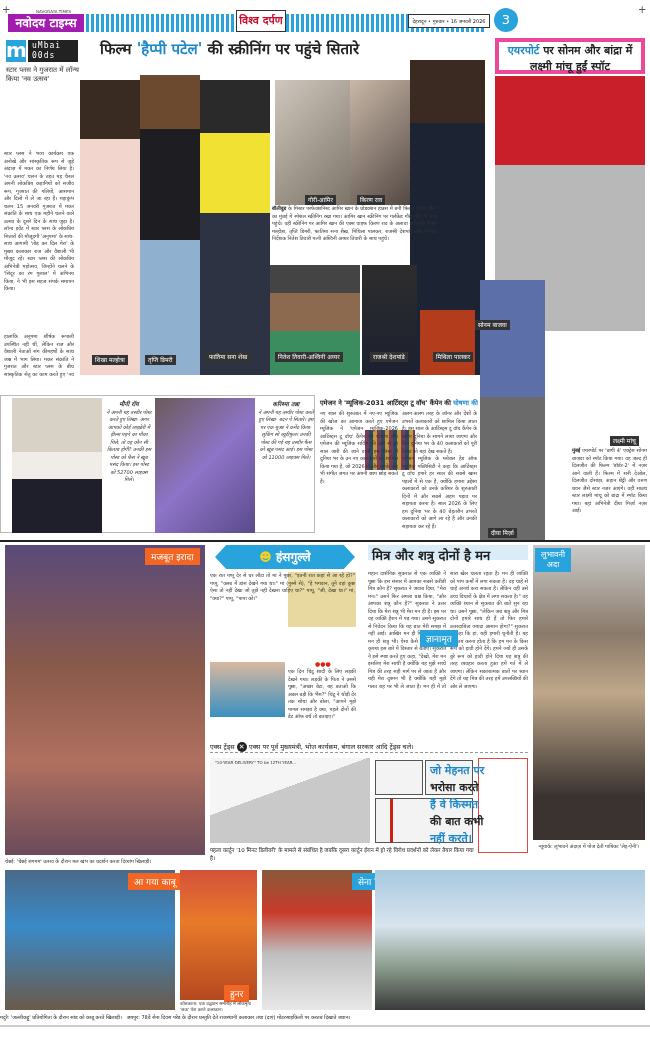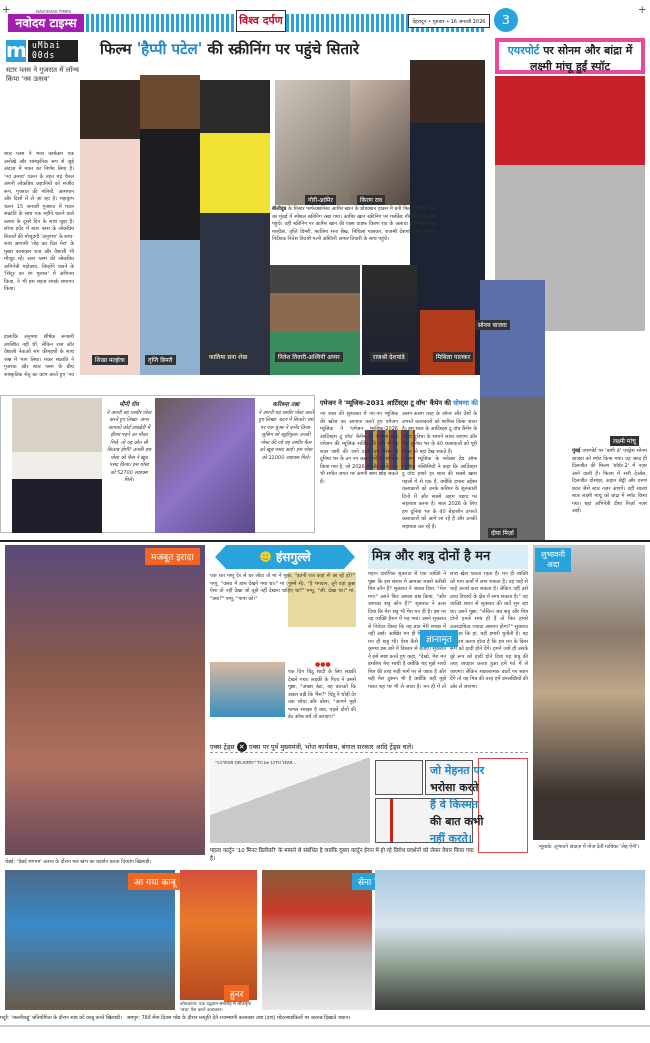--- a/index.html
+++ b/index.html
@@ -89,21 +89,21 @@
 <div class="abs orange-tag" style="left:145px;top:548px">मजबूत इरादा</div>
 <div class="abs" style="left:5px;top:858px;width:200px;font-size:5px;color:#333">चेन्नई: 'चेन्नई संगमम' उत्सव के दौरान मल खंभ का प्रदर्शन करता दिव्यांग खिलाड़ी।</div>
 
 <div class="abs" style="left:215px;top:545px;width:140px;height:24px;background:#29a3dc;color:#fff;font-weight:bold;font-size:12px;line-height:24px;text-align:center;clip-path:polygon(8% 0,92% 0,100% 50%,92% 100%,8% 100%,0 50%)"><span style="color:#f7d020">☻</span> <span>हंसगुल्ले</span></div>
 <div class="abs photo" style="left:288px;top:572px;width:68px;height:55px;background:#e8d9a0"></div>
 <div class="abs body-text" style="left:210px;top:572px;width:145px;height:90px;overflow:hidden">एक रात पप्पू देर से घर लौटा तो मां ने पूछा, "इतनी रात कहां से आ रहे हो?" पप्पू, "क्लब में डांस देखने गया था।" मां (गुस्से से), "हे भगवान, तूने वहां कुछ ऐसा तो नहीं देखा जो तुझे नहीं देखना चाहिए था?" पप्पू, "जी, देखा था।" मां, "क्या?" पप्पू, "पापा को।"</div>
 <div class="abs photo" style="left:210px;top:662px;width:75px;height:55px;background:linear-gradient(180deg,#d8b8a0,#3a90c0)"></div>
 <div class="abs" style="left:315px;top:660px;font-size:6px;color:#d21">●●●</div>
 <div class="abs body-text" style="left:288px;top:668px;width:68px;height:68px;overflow:hidden">एक दिन चिंटू शादी के लिए लड़की देखने गया। लड़की के पिता ने उससे पूछा, "अच्छा बेटा, यह बताओ कि अक्ल बड़ी कि भैंस?" चिंटू ने थोड़ी देर तक सोचा और बोला, "आपने मुझे पागल समझा है क्या, पहले दोनों की डेट ऑफ बर्थ तो बताइए।"</div>
 
-<div class="abs" style="left:368px;top:545px;width:160px;height:24px;background:#d9ecf7;font-size:13px;font-weight:bold;line-height:22px;padding-left:4px">मित्र और शत्रु दोनों है मन</div>
+<div class="abs" style="left:368px;top:545px;width:160px;height:15px;background:#d9ecf7;font-size:13px;font-weight:bold;line-height:22px;padding-left:4px">मित्र और शत्रु दोनों है मन</div>
 <div class="abs body-text" style="left:368px;top:570px;width:160px;height:165px;overflow:hidden;column-count:2;column-gap:4px">महान दार्शनिक सुकरात से एक व्यक्ति ने पूछा कि इस संसार में आपका सबसे करीबी मित्र कौन है? सुकरात ने जवाब दिया, "मेरा मन।" उसने फिर अगला प्रश्न किया, "और आपका शत्रु कौन है?" सुकरात ने उत्तर दिया कि मेरा शत्रु भी मेरा मन ही है। इस पर वह व्यक्ति हैरान में पड़ गया। उसने सुकरात से निवेदन किया कि यह बात मेरी समझ में नहीं आई। आखिर मन ही मित्र भी है और मन ही शत्रु भी। ऐसा कैसे हो सकता है? कृपया इस बारे में विस्तार से बताएं। सुकरात ने इसे स्पष्ट करते हुए कहा, "देखो, मेरा मन इसलिए मेरा साथी है क्योंकि यह मुझे सच्चे मित्र की तरह सही मार्ग पर ले जाता है और यही मेरा दुश्मन भी है क्योंकि यही मुझे गलत राह पर भी ले जाता है। मन ही में तो सारा खेल चलता रहता है। मन ही व्यक्ति को पाप कर्मों में लगा सकता है। वह चाहे से चाहे अनर्थ करा सकता है। लेकिन वहीं उसे उच्च विचारों के क्षेत्र में लगा सकता है।" वह व्यक्ति ध्यान से सुकरात की बातें सुन रहा था। उसने पूछा, "लेकिन जब शत्रु और मित्र दोनों हमारे साथ ही हैं तो फिर हमारे उत्तरदायित्व ज्यादा आसान होगा?" सुकरात ने कहा कि हां, यही हमारी चुनौती है। यह हमें तय करना होता है कि हम मन के किस रूप को हावी होने देंगे। हमने ज्यों ही उसके बुरे रूप को हावी होने दिया यह शत्रु की तरह व्यवहार करता हुआ हमें गर्त में ले जाएगा। लेकिन सकारात्मक बातों पर ध्यान देंगे तो यह मित्र की तरह हमें उपलब्धियों की ओर ले जाएगा।</div>
 <div class="abs blue-tag" style="left:420px;top:630px;border-radius:0;font-size:9px">ज्ञानामृत</div>
 
 <div class="abs photo" style="left:533px;top:545px;width:112px;height:295px;background:linear-gradient(180deg,#c9c9c9,#8a7a6a 30%,#bfa78a 50%,#3a3330 85%)"></div>
 <div class="abs blue-tag" style="left:535px;top:548px;text-align:center;line-height:10px;font-size:8px"><span>लुभावनी</span><br><span>अदा</span></div>
 <div class="abs" style="left:533px;top:843px;width:112px;font-size:5px;text-align:center;color:#333">न्यूयार्क: लुभावने अंदाज़ में पोज देती गायिका 'लेह-ऐनी'।</div>
 
 <div class="abs" style="left:210px;top:742px;width:318px;font-size:6.5px;white-space:nowrap;border-bottom:1px dashed #999"><span>एक्स ट्रेंड्स</span> <span style="display:inline-block;background:#222;color:#fff;border-radius:50%;width:10px;height:10px;text-align:center;line-height:10px;font-size:7px">✕</span> <span>एक्स पर पूर्व मुख्यमंत्री, भोज कार्यक्रम, बंगाल सरकार आदि ट्रेंड्स चले।</span></div>
 
 <div class="abs photo" style="left:210px;top:758px;width:160px;height:85px;background:linear-gradient(160deg,#f5f5f5 0 40%,#c9c9c9 40% 100%)"></div>

